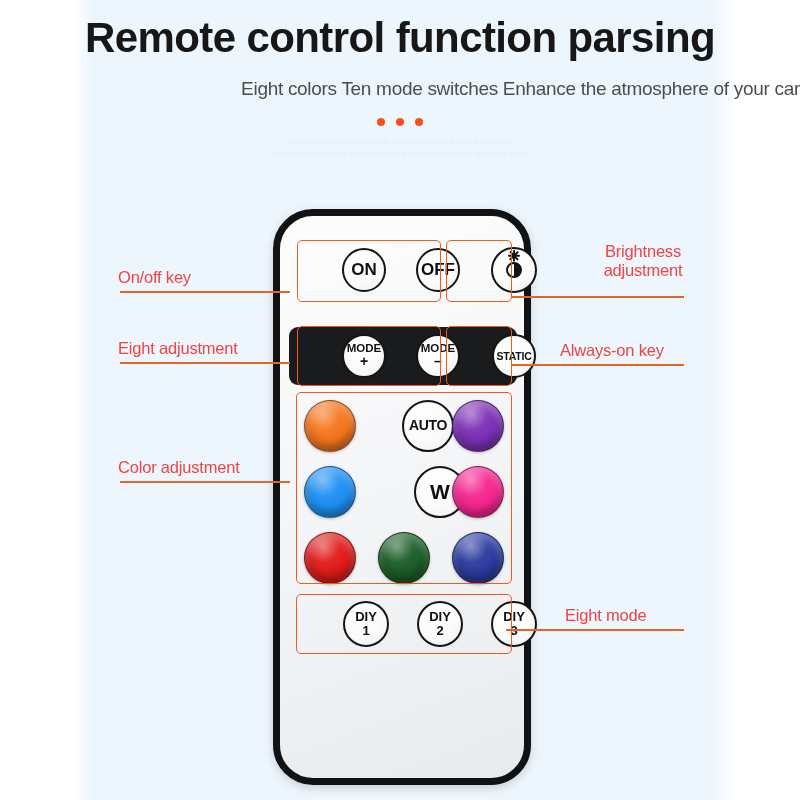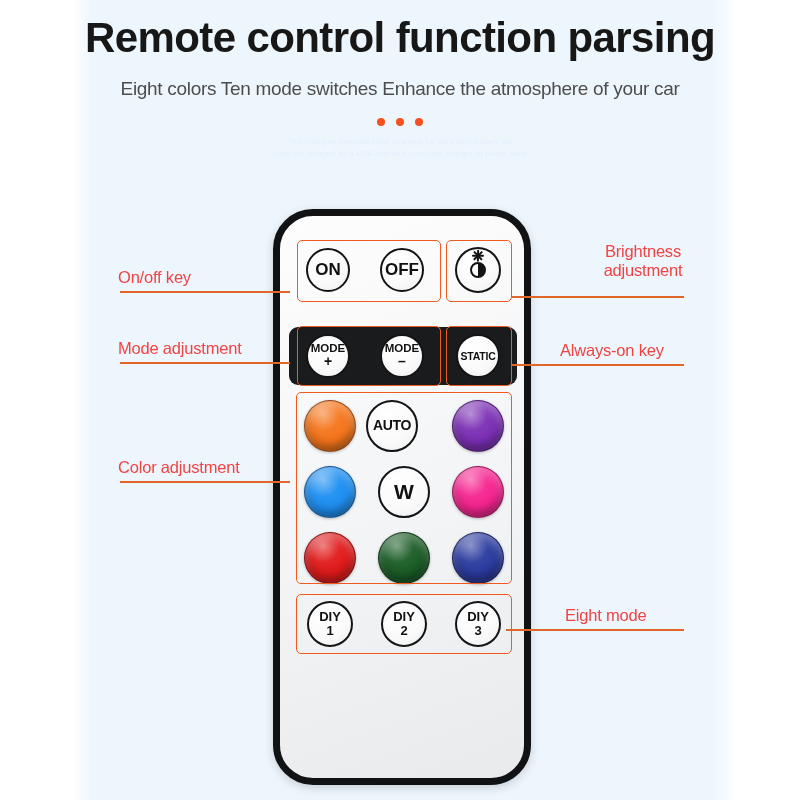--- a/index.html
+++ b/index.html
@@ -37,21 +37,21 @@
   #title {
     text-align: center;
     font-size: 42px;
     font-weight: 700;
     color: #171717;
     letter-spacing: -0.6px;
     margin-top: 14px;
     font-family: "Liberation Sans", sans-serif;
   }
   #subtitle {
-    text-align: center;
+    text-align: right;
     font-size: 19px;
     color: #4d4d4d;
     margin-top: 16px;
     letter-spacing: -0.3px;
   }
   #dots {
     display: flex; justify-content: center; gap: 11px;
     margin-top: 18px;
   }
   .dot { width: 8px; height: 8px; border-radius: 50%; background: #f4511e; }
@@ -101,20 +101,21 @@
     align-items: center;
     justify-content: center;
     font-weight: 700;
     color: #111;
     line-height: 0.98;
     user-select: none;
   }
   .key.white {
     background: radial-gradient(circle at 38% 30%, #ffffff 0%, #fafafa 58%, #eceded 100%);
     border: 2.4px solid #131416;
+    margin-left: 36px;
   }
   .key.color {
     border: 1.5px solid rgba(0,0,0,0.35);
     box-shadow: inset 0 -6px 10px rgba(0,0,0,0.28),
                 inset 0 5px 9px rgba(255,255,255,0.32),
                 0 1px 3px rgba(0,0,0,0.25);
   }
 
   .k-on, .k-off { width: 44px; height: 44px; font-size: 17px; }
   .k-bright { width: 46px; height: 46px; }
@@ -254,21 +255,21 @@
     <div class="hl" style="left:166px; top:24px;  width:66px;  height:62px;"></div>
     <div class="hl" style="left:17px;  top:110px; width:144px; height:60px;"></div>
     <div class="hl" style="left:166px; top:110px; width:66px;  height:60px;"></div>
     <div class="hl" style="left:16px;  top:176px; width:216px; height:192px;"></div>
     <div class="hl" style="left:16px;  top:378px; width:216px; height:60px;"></div>
   </div>
 
   <div class="callout" style="left:118px; top:268px;">On/off key</div>
   <div class="lead" style="left:120px; top:291px; width:170px;"></div>
 
-  <div class="callout" style="left:118px; top:339px;">Mode adjustment</div>
+  <div class="callout" style="left:118px; top:339px;">Eight adjustment</div>
   <div class="lead" style="left:120px; top:362px; width:170px;"></div>
 
   <div class="callout" style="left:118px; top:458px;">Color adjustment</div>
   <div class="lead" style="left:120px; top:481px; width:170px;"></div>
 
   <div class="callout two-line" style="left:578px; top:242px; width:130px;">
     <div>Brightness</div>
     <div>adjustment</div>
   </div>
   <div class="lead" style="left:512px; top:296px; width:172px;"></div>

